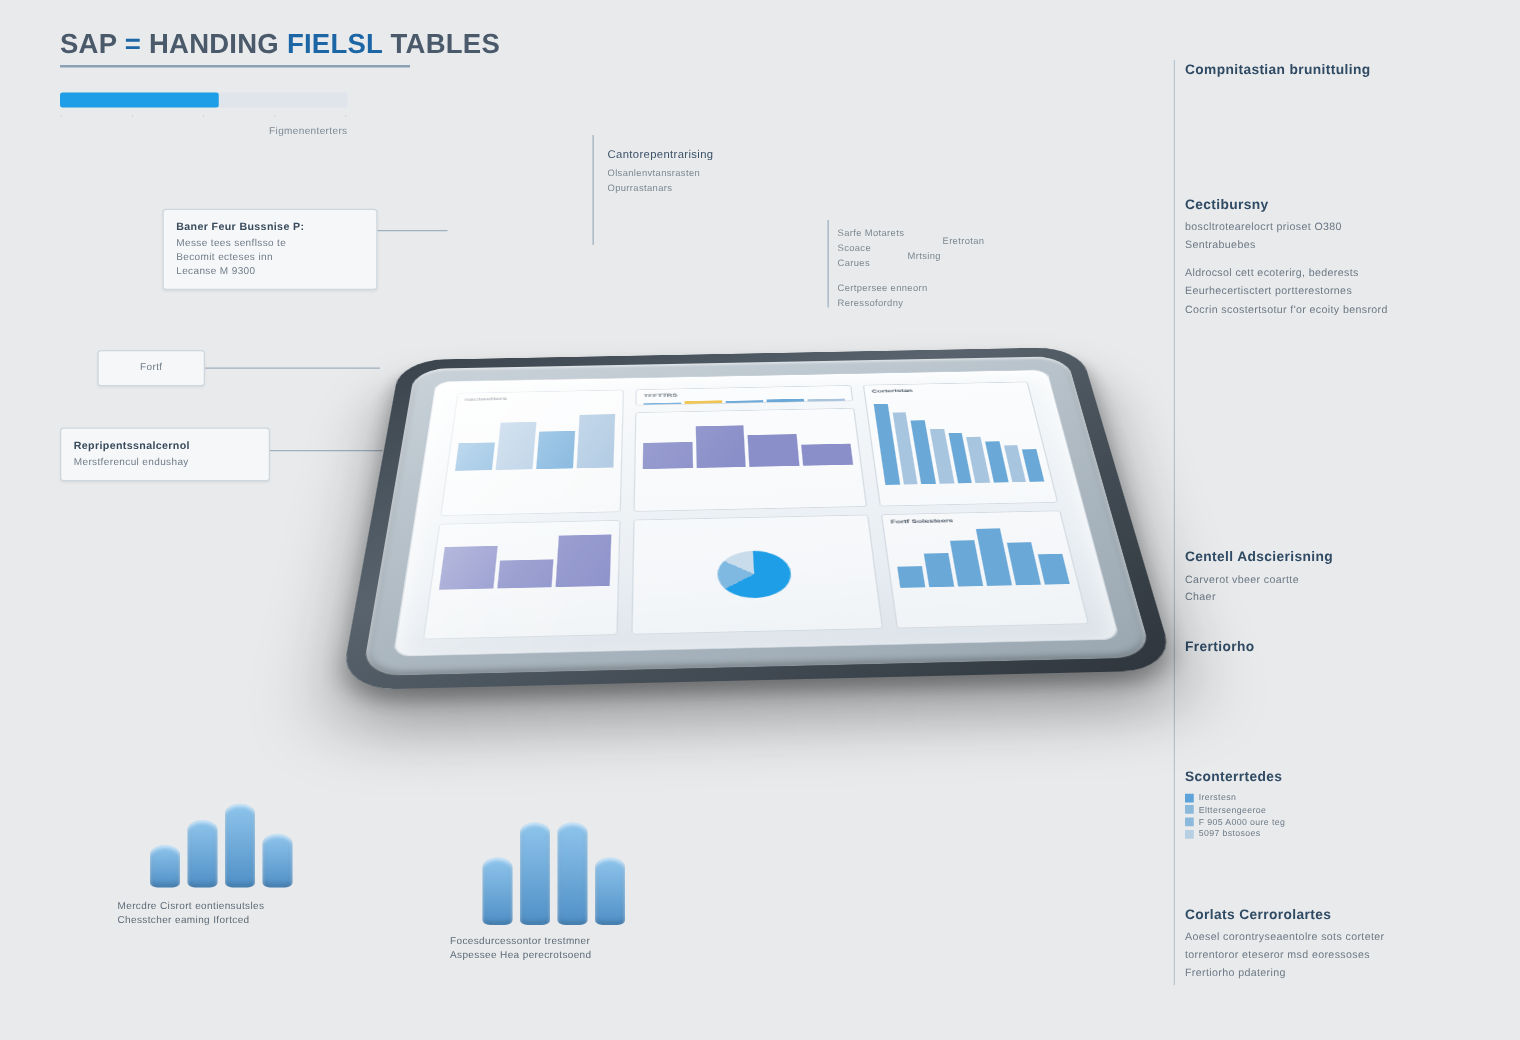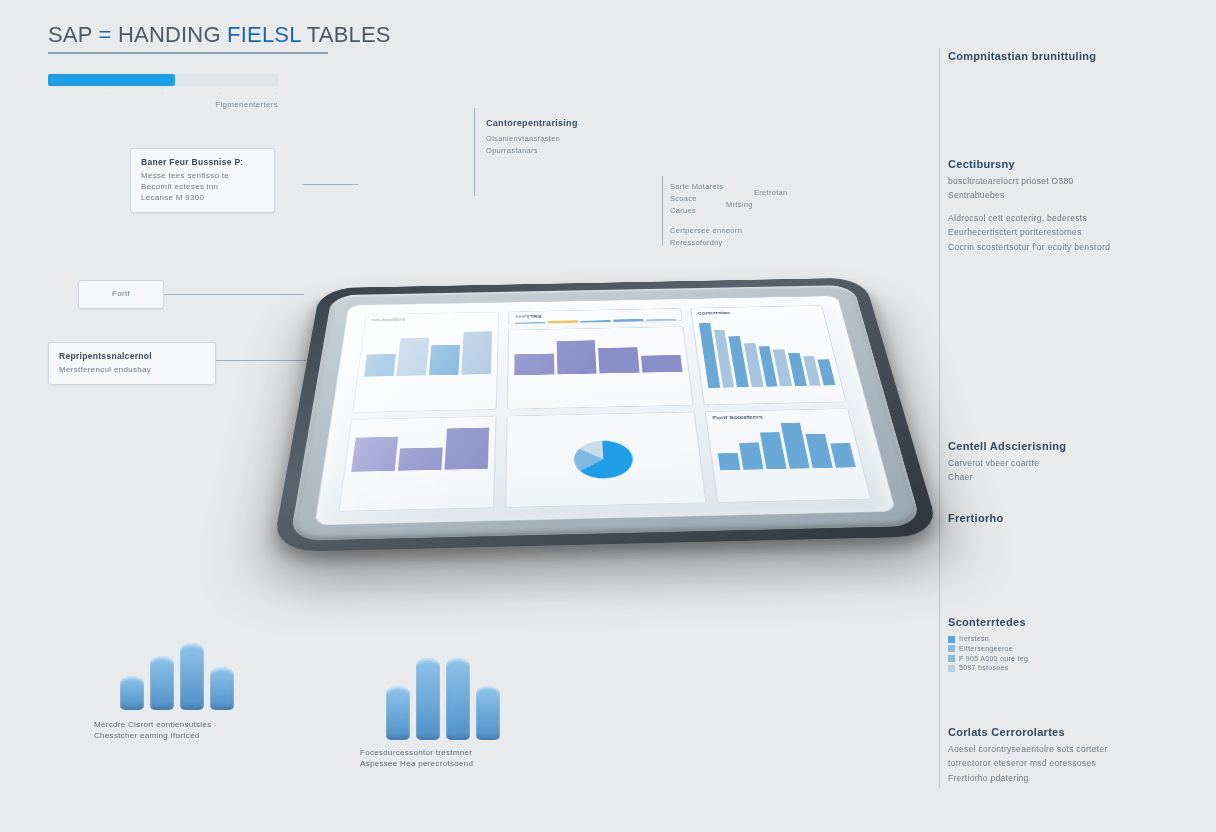--- a/index.html
+++ b/index.html
@@ -12,21 +12,21 @@
     overflow: hidden;
     color: #3a4550;
   }
 
   
   .title {
     position: absolute;
     top: 22px;
     left: 48px;
     font-size: 22px;
-    font-weight: 400;
+    font-weight: 700;
     color: #4a5a6a;
     letter-spacing: .2px;
   }
   .title .accent { color: #1d66a5; }
   .title-underline {
     position: absolute;
     top: 52px; left: 48px;
     width: 280px; height: 2px;
     background: #89a0b5;
   }
@@ -227,21 +227,21 @@
     display:inline-block;width:7px;height:7px;margin-right:4px;
     background:#5da3d9;vertical-align:middle;
   }
   .mini-legend .sq.b{background:#8bb9dc;}
   .mini-legend .sq.c{background:#b6cfe3;}
 
   .float-label {
     position:absolute;
     font-size:9px;
     color:#3a5166;
-    font-weight:700;
+    font-weight:400;
   }
   .float-sub {
     position:absolute;
     font-size:7.5px;
     color:#7b8892;
     line-height:1.35;
   }
 
 </style>
 </head>
@@ -259,21 +259,21 @@
   <div class="tick-row blurtext">
     <span>·</span>
       <span>·</span>
       <span>·</span>
       <span>·</span>
       <span>·</span>
   </div>
   <div style="text-align:right;margin-top:4px;font-size:8px" class="blurtext">Figmenenterters</div>
 </div>
 
-<div class="callout" style="top:148px;left:130px;width:145px">
+<div class="callout" style="top:167px;left:130px;width:172px">
   <div class="head blurtext">Baner Feur Bussnise P:</div>
   <div class="blurtext">Messe tees senflsso te</div>
   <div class="blurtext">Becomit ecteses inn</div>
   <div class="blurtext">Lecanse M 9300</div>
 </div>
 <div class="lead-line" style="top:184px;left:302px;width:56px;height:1px"></div>
 
 <div class="callout" style="top:280px;left:78px;width:86px;text-align:center">
   <div class="blurtext">Fortf</div>
 </div>

